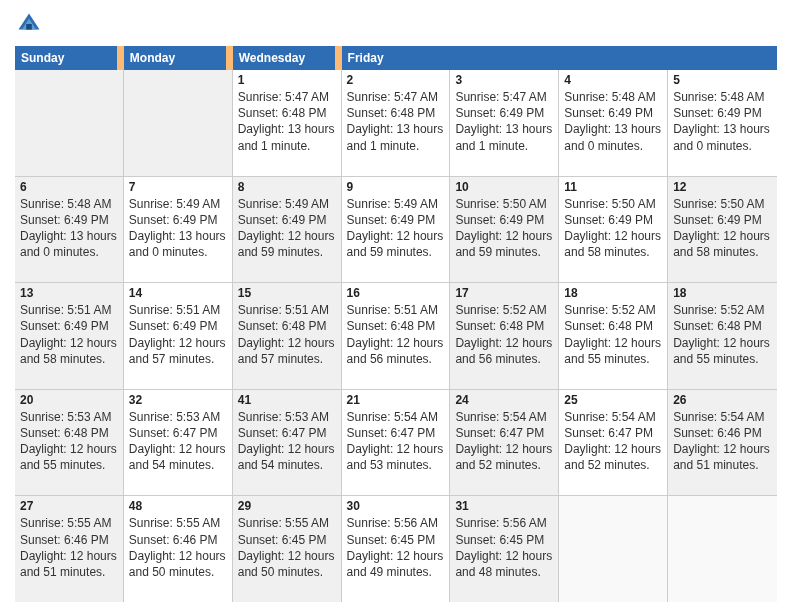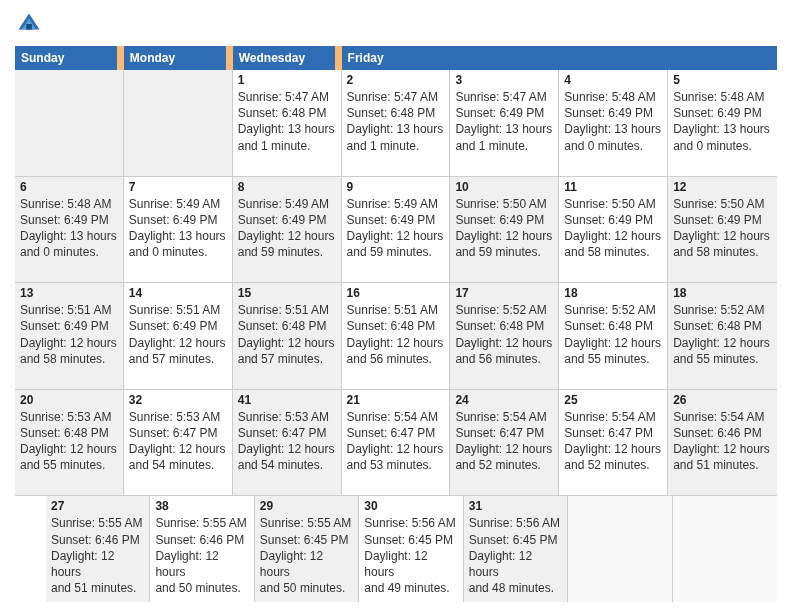--- a/index.html
+++ b/index.html
@@ -76,21 +76,21 @@
       display: flex;
       flex-direction: column;
       flex: 1;
     }
     .cal-row {
       display: grid;
       grid-template-columns: repeat(7, 1fr);
       flex: 1;
       border-bottom: 1px solid #ccc;
     }
-    .cal-row:last-child { border-bottom: none; margin-left: 31px; }
+    .cal-row:last-child { border-bottom: none; }
     .cal-cell {
       border-right: 1px solid #ccc;
       padding: 3px 5px;
       font-size: 10px;
       color: #333;
       background: #fff;
       vertical-align: top;
     }
     .cal-cell:last-child { border-right: none; }
     .cal-cell.empty { background: #f9f9f9; }
@@ -332,21 +332,21 @@
         </div>
         <div class="cal-row">
           <div class="cal-cell shaded">
             <span class="day-num">27</span>
             <div class="cell-text" style="white-space: pre-line;">Sunrise: 5:55 AM
 Sunset: 6:46 PM
 Daylight: 12 hours
 and 51 minutes.</div>
           </div>
           <div class="cal-cell">
-            <span class="day-num">38</span>
+            <span class="day-num">48</span>
             <div class="cell-text" style="white-space: pre-line;">Sunrise: 5:55 AM
 Sunset: 6:46 PM
 Daylight: 12 hours
 and 50 minutes.</div>
           </div>
           <div class="cal-cell shaded">
             <span class="day-num">29</span>
             <div class="cell-text" style="white-space: pre-line;">Sunrise: 5:55 AM
 Sunset: 6:45 PM
 Daylight: 12 hours

